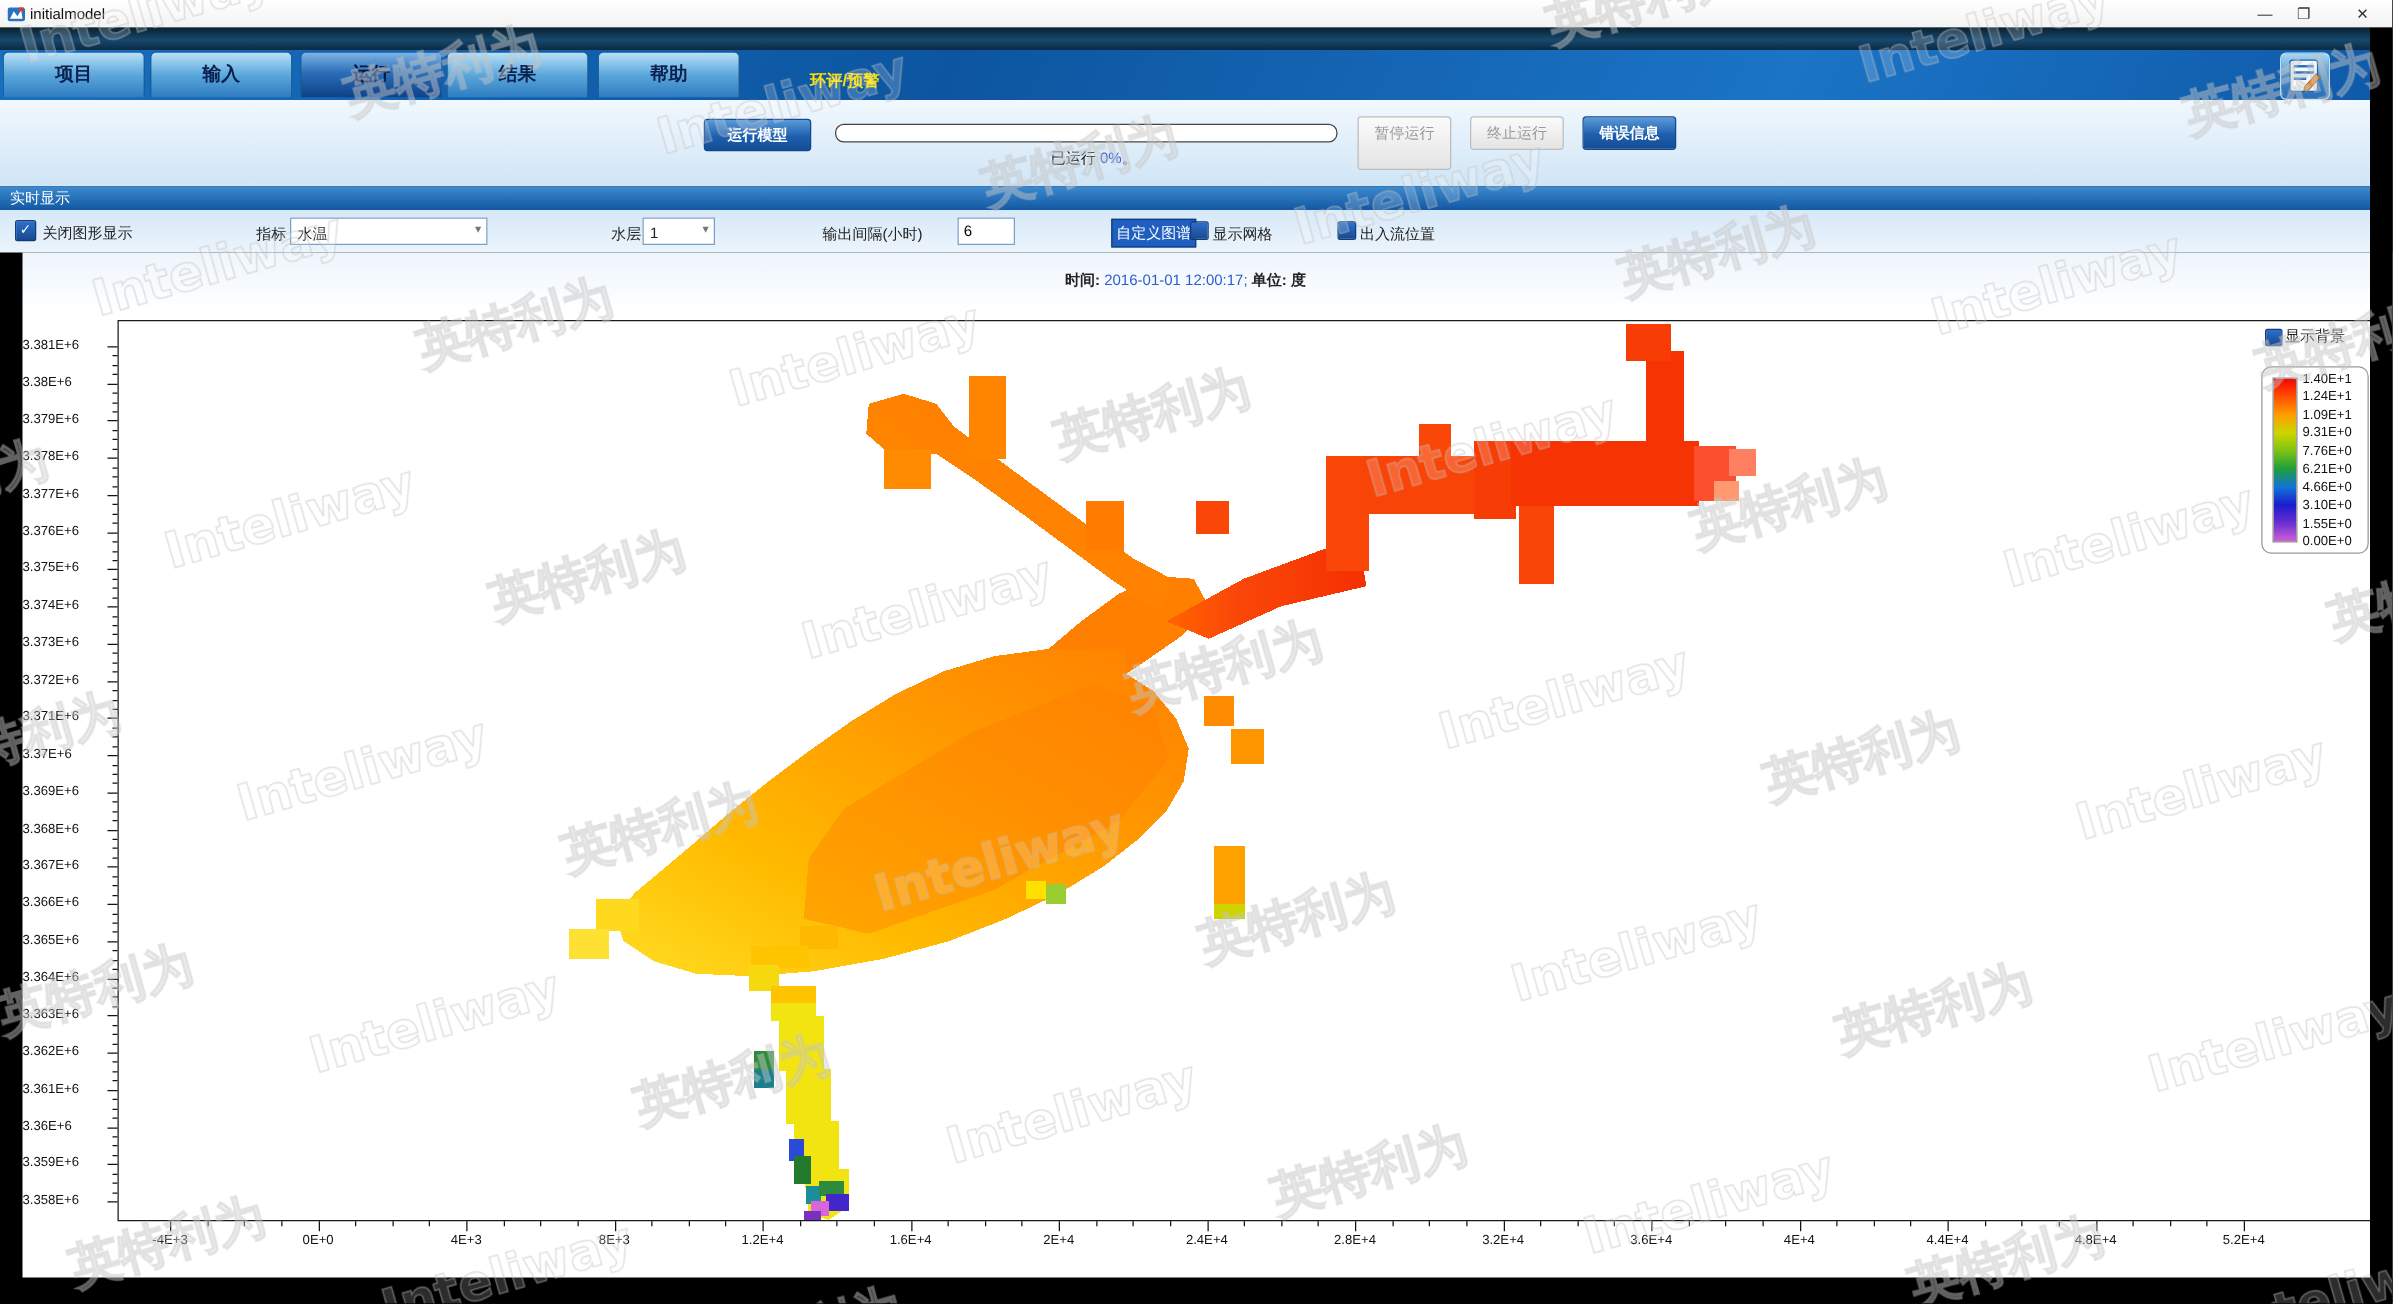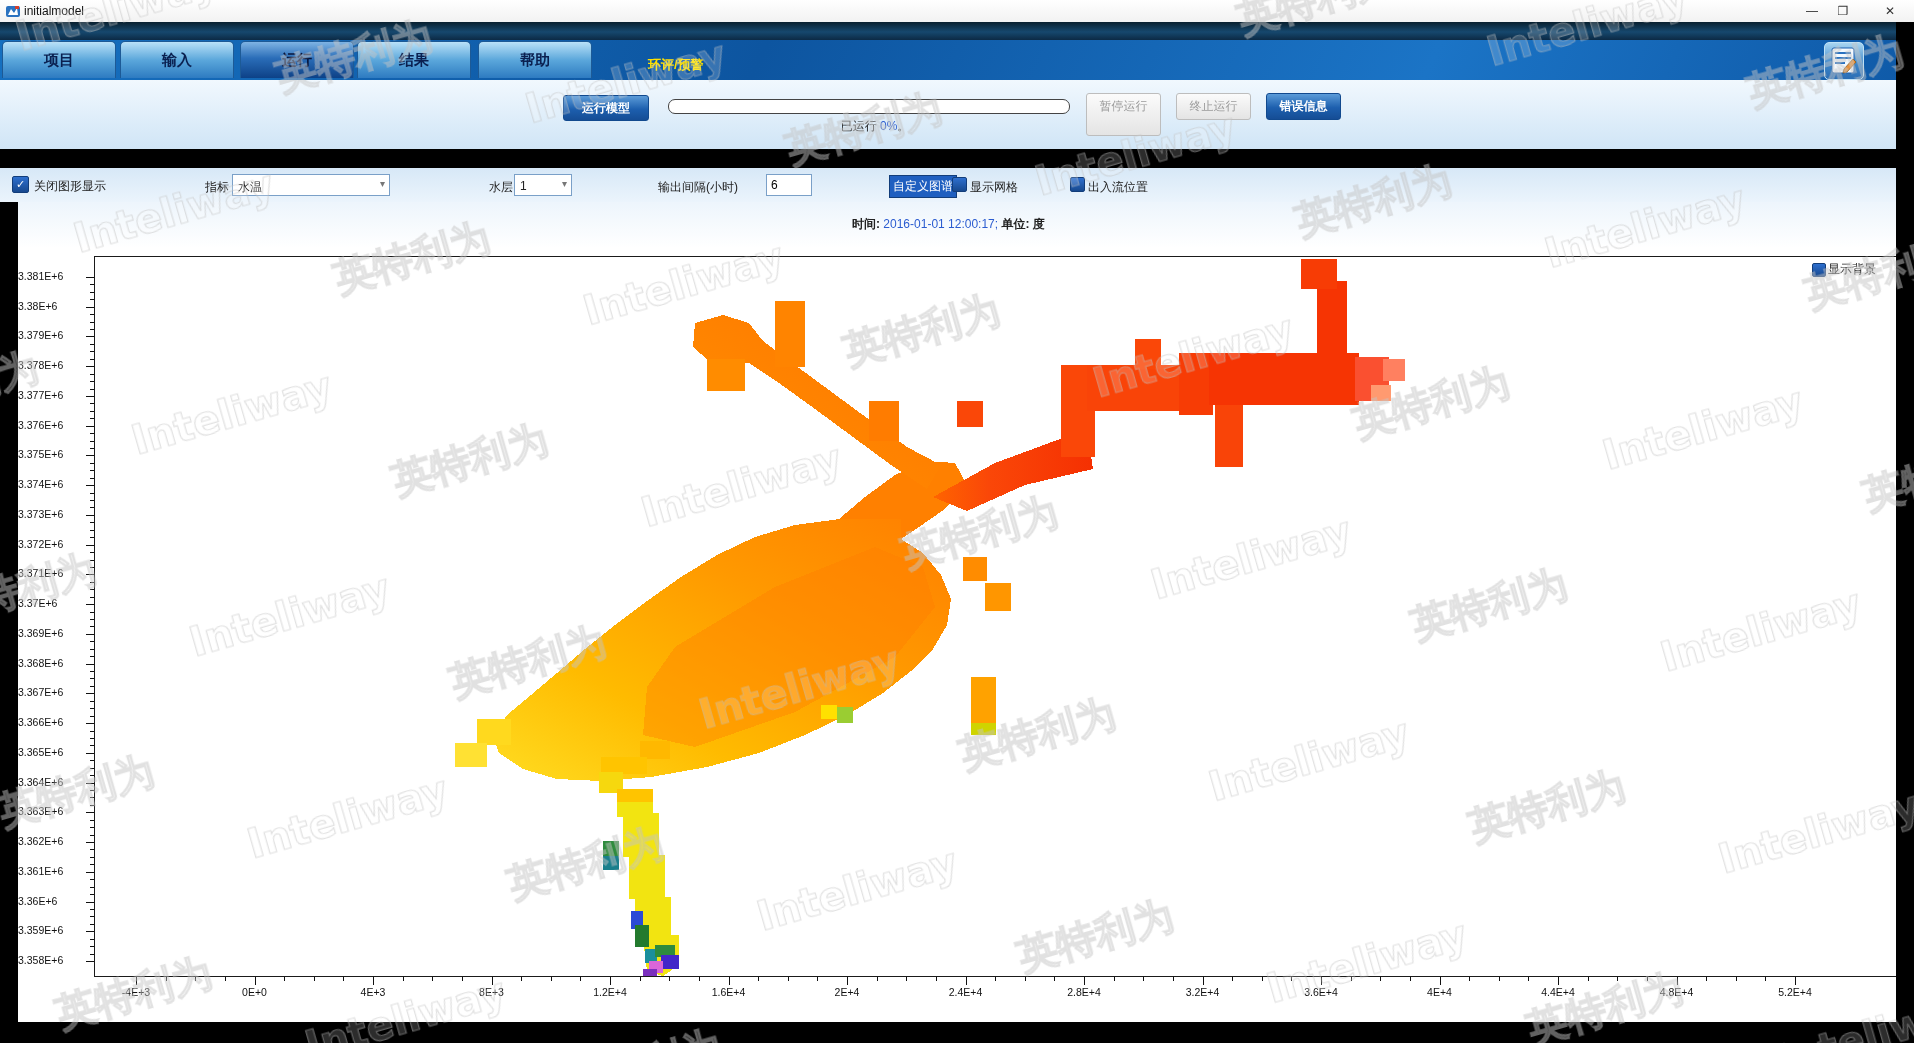--- a/index.html
+++ b/index.html
@@ -99,20 +99,23 @@
     <div class="abs progress"></div>
     <div class="abs ptext">
       <span>已运行</span>
       <span class="pv">0%</span><span>。</span>
     </div>
     <div class="abs btn btn-gray" style="left:1086px;top:13px;width:75px;height:43px;line-height:25px">暂停运行</div>
     <div class="abs btn btn-gray" style="left:1176px;top:13px;width:75px;height:27px;line-height:25px">终止运行</div>
     <div class="abs btn btn-blue" style="left:1266px;top:13px;width:75px;height:27px;line-height:25px">错误信息</div>
   </div>
 
+  <div class="abs rt-header">
+    <span style="padding-left:8px">实时显示</span>
+  </div>
 
   <div class="abs controls">
     <div class="abs cblue" style="left:12px;top:8px;width:15px;height:15px">
       <span>✓</span>
     </div>
     <div class="abs lbl" style="left:34px;top:10px">关闭图形显示</div>
 
     <div class="abs lbl" style="left:205px;top:11px">指标</div>
     <div class="abs dd" style="left:232px;top:6px;width:158px;height:22px">
       <span class="abs" style="left:5px;top:4px">水温</span>
@@ -210,20 +213,35 @@
       <rect x="1040" y="82" width="26" height="30" fill="#fa4708"></rect>
 
       <rect x="868" y="300" width="24" height="24" fill="#ff8c00"></rect>
       <rect x="890" y="326" width="26" height="28" fill="#ff9600"></rect>
       <rect x="876" y="420" width="25" height="58" fill="#ffa200"></rect>
       <rect x="876" y="466" width="25" height="12" fill="#cfd400"></rect>
     </svg>
 
     <div class="abs cblue" style="left:1794px;top:61px;width:12px;height:12px"></div>
     <div class="abs" style="left:1810px;top:59px">显示背景</div>
+    <div class="abs legend-box">
+      <div class="legend-bar" id="legend-bar" style="background: linear-gradient(rgb(245, 5, 0), rgb(255, 80, 0), rgb(255, 158, 0), rgb(204, 214, 0), rgb(124, 195, 19), rgb(31, 158, 60), rgb(18, 116, 216), rgb(26, 27, 205), rgb(107, 47, 209), rgb(208, 95, 216));"></div>
+      <div id="legend-labels">
+          <div class="leglab" style="position: absolute; left: 32px; top: 3px;">1.40E+1</div>
+          <div class="leglab" style="position: absolute; left: 32px; top: 17.45px;">1.24E+1</div>
+          <div class="leglab" style="position: absolute; left: 32px; top: 31.9px;">1.09E+1</div>
+          <div class="leglab" style="position: absolute; left: 32px; top: 46.35px;">9.31E+0</div>
+          <div class="leglab" style="position: absolute; left: 32px; top: 60.8px;">7.76E+0</div>
+          <div class="leglab" style="position: absolute; left: 32px; top: 75.25px;">6.21E+0</div>
+          <div class="leglab" style="position: absolute; left: 32px; top: 89.7px;">4.66E+0</div>
+          <div class="leglab" style="position: absolute; left: 32px; top: 104.15px;">3.10E+0</div>
+          <div class="leglab" style="position: absolute; left: 32px; top: 118.6px;">1.55E+0</div>
+          <div class="leglab" style="position: absolute; left: 32px; top: 133.05px;">0.00E+0</div>
+        </div>
+    </div>
   <div class="ylab" style="left: 0px; top: 68px;">3.381E+6</div>
       <div class="tick" style="left: 68px; top: 75px; width: 8px; height: 1px;"></div>
       <div class="tick" style="left: 72px; top: 82.435px; width: 4px; height: 1px;"></div>
       <div class="tick" style="left: 72px; top: 89.87px; width: 4px; height: 1px;"></div>
       <div class="tick" style="left: 72px; top: 97.305px; width: 4px; height: 1px;"></div>
       <div class="ylab" style="left: 0px; top: 97.74px;">3.38E+6</div>
       <div class="tick" style="left: 68px; top: 104.74px; width: 8px; height: 1px;"></div>
       <div class="tick" style="left: 72px; top: 112.175px; width: 4px; height: 1px;"></div>
       <div class="tick" style="left: 72px; top: 119.61px; width: 4px; height: 1px;"></div>
       <div class="tick" style="left: 72px; top: 127.045px; width: 4px; height: 1px;"></div>

